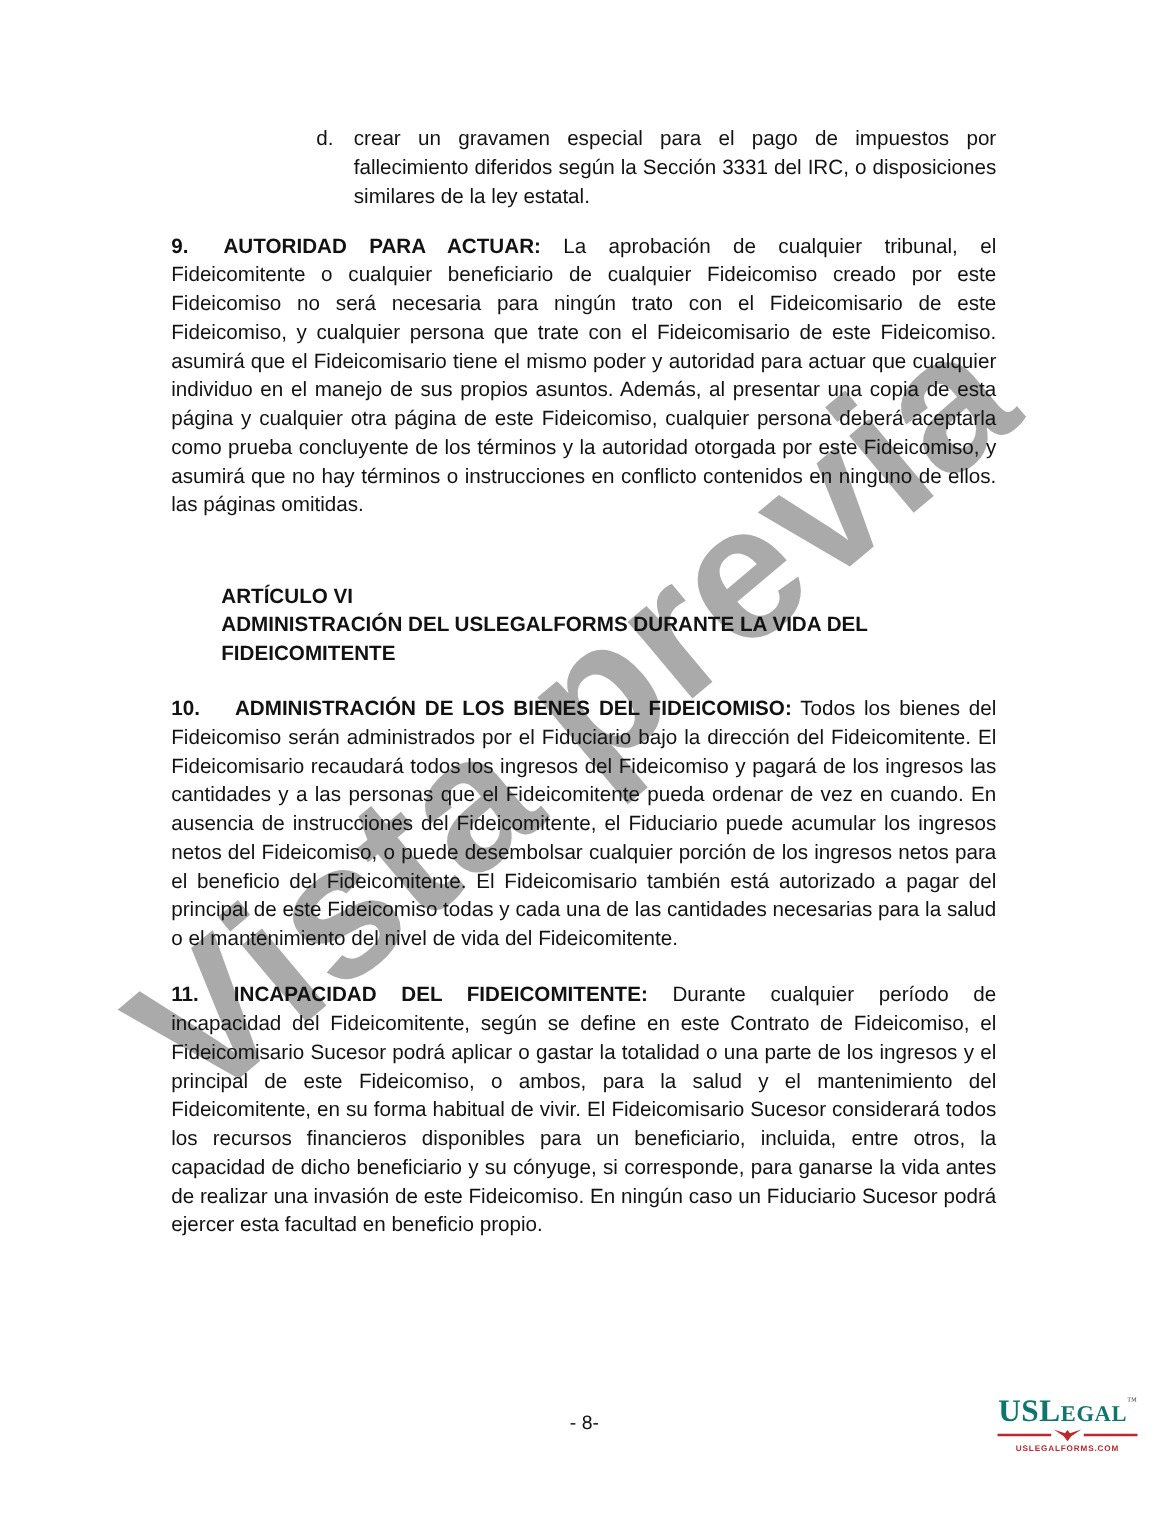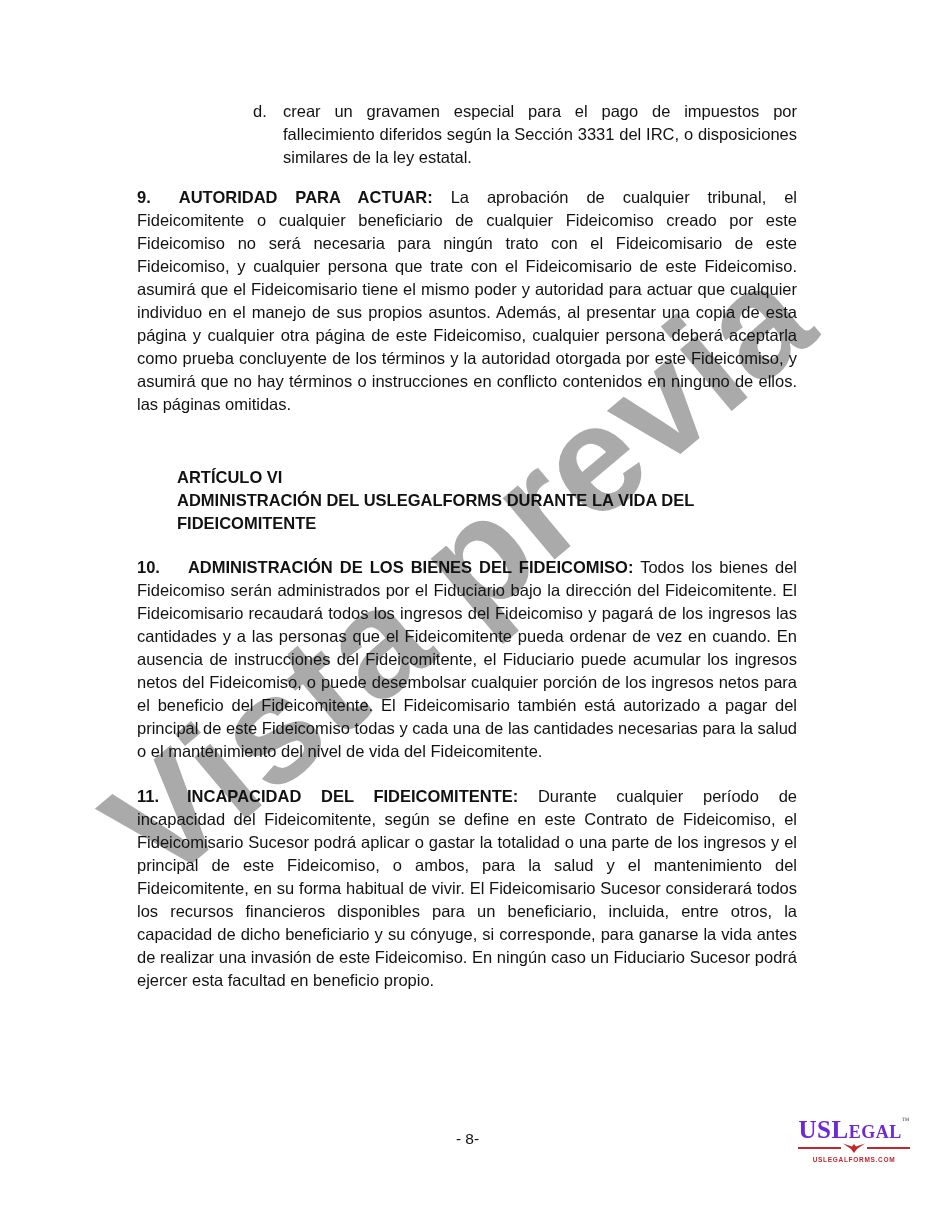--- a/index.html
+++ b/index.html
@@ -78,21 +78,21 @@
     top:1116px; right:25px;
     width:112px;
     text-align:center;
     z-index:1;
   }
   .logo-main {
     font-family:"Liberation Serif", serif;
     font-variant:small-caps;
     font-weight:bold;
     font-size:25px;
-    color:#6d28d9;
+    color:#0f766e;
     letter-spacing:0.5px;
   }
   .logo-tm {
     font-size:8px;
     color:#515156;
     vertical-align:top;
     font-family:"Liberation Serif", serif;
   }
   .logo-rule {
     display:flex;

